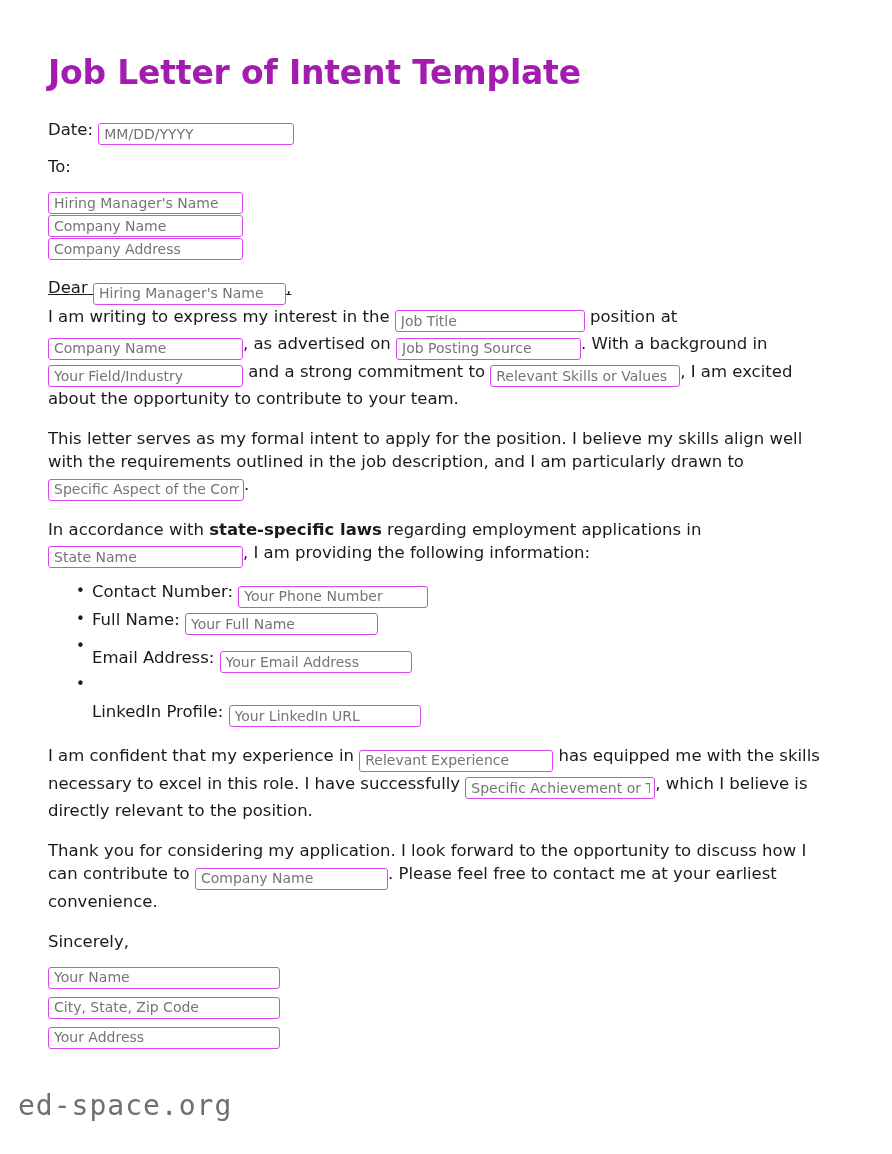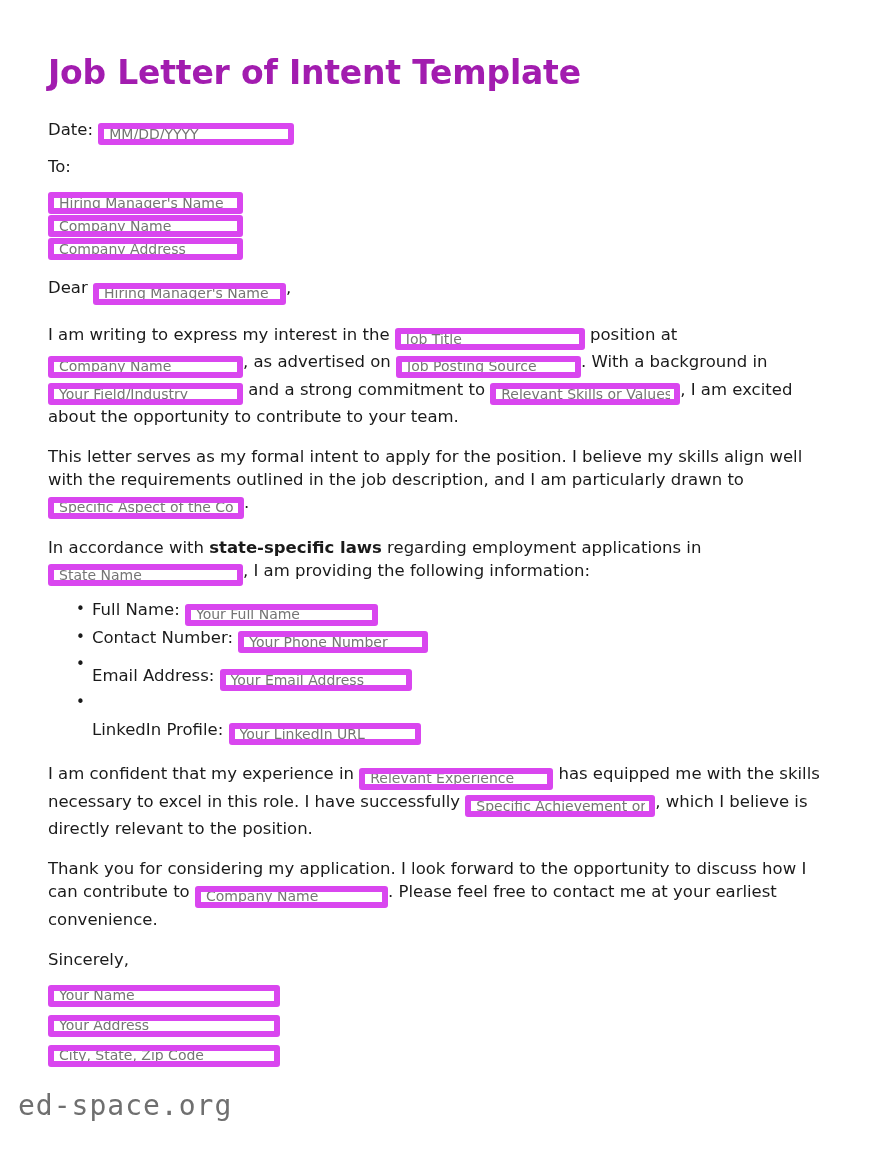--- a/index.html
+++ b/index.html
@@ -46,21 +46,21 @@
   .para.tight { margin-bottom: 12px; }
   .label-line {
     font-size: 16.5px;
     line-height: 23px;
     margin: 0 0 10px 0;
     white-space: nowrap;
   }
   .fld {
     display: inline-block;
     box-sizing: border-box;
-    border: 6px solid #d946ef;
+    border: 1px solid #d946ef;
     border-radius: 3px;
     background: #ffffff;
     color: #8e8e8e;
     font-family: "DejaVu Sans", "Liberation Sans", sans-serif;
     font-size: 14px;
     line-height: 19px;
     padding: 1px 4px 2px 5px;
     height: 22px;
     vertical-align: -4px;
     overflow: hidden;
@@ -86,21 +86,21 @@
   .w-phone  { width: 190px; }
   .w-email  { width: 192px; margin-top: 16px; }
   .w-linked { width: 192px; margin-top: 32px; }
   .w-exp    { width: 194px; }
   .w-ach    { width: 190px; }
   .w-comp2  { width: 193px; }
   .w-sig    { width: 232px; margin-top: 8px; }
 
   .to-label { margin-bottom: 14px; }
   .recipient-block { margin: 0 0 16px 0; }
-  .dear-line { margin-bottom: 18px; }
+  .dear-line { margin-bottom: 0; text-decoration: underline; }
 
   ul.info-list {
     list-style: none;
     margin: 0 0 17px 0;
     padding: 0 0 0 44px;
   }
   ul.info-list li {
     font-size: 16.5px;
     line-height: 23px;
     margin-bottom: 0px;
@@ -172,26 +172,26 @@
 
     <p class="para tight">
       <span>In accordance with</span>
       <b>state-specific laws</b>
       <span>regarding employment applications in</span>
       <input class="fld w-state" type="text" placeholder="State Name" style=""><span>, I am providing the following information:</span>
     </p>
 
     <ul class="info-list">
       <li>
+        <span>Contact Number:</span>
+        <input class="fld w-phone" type="text" placeholder="Your Phone Number" style="">
+      </li>
+      <li>
         <span>Full Name:</span>
         <input class="fld w-name" type="text" placeholder="Your Full Name" style="">
-      </li>
-      <li>
-        <span>Contact Number:</span>
-        <input class="fld w-phone" type="text" placeholder="Your Phone Number" style="">
       </li>
       <li>
         <span>Email Address:</span>
         <input class="fld w-email" type="text" placeholder="Your Email Address" style="">
       </li>
       <li>
         <span>LinkedIn Profile:</span>
         <input class="fld w-linked" type="text" placeholder="Your LinkedIn URL" style="">
       </li>
     </ul>
@@ -205,20 +205,20 @@
 
     <p class="para">
       <span>Thank you for considering my application. I look forward to the opportunity to discuss how I can contribute to</span>
       <input class="fld w-comp2" type="text" placeholder="Company Name" style=""><span>. Please feel free to contact me at your earliest convenience.</span>
     </p>
 
     <p class="para sincerely">Sincerely,</p>
 
     <div class="sig-block">
       <input class="fld blk w-sig" type="text" placeholder="Your Name" style="">
+      <input class="fld blk w-sig" type="text" placeholder="City, State, Zip Code" style="">
       <input class="fld blk w-sig" type="text" placeholder="Your Address" style="">
-      <input class="fld blk w-sig" type="text" placeholder="City, State, Zip Code" style="">
     </div>
 
   </div>
 
   <div class="watermark">ed-space.org</div>
 </div>
 
 </body></html>

